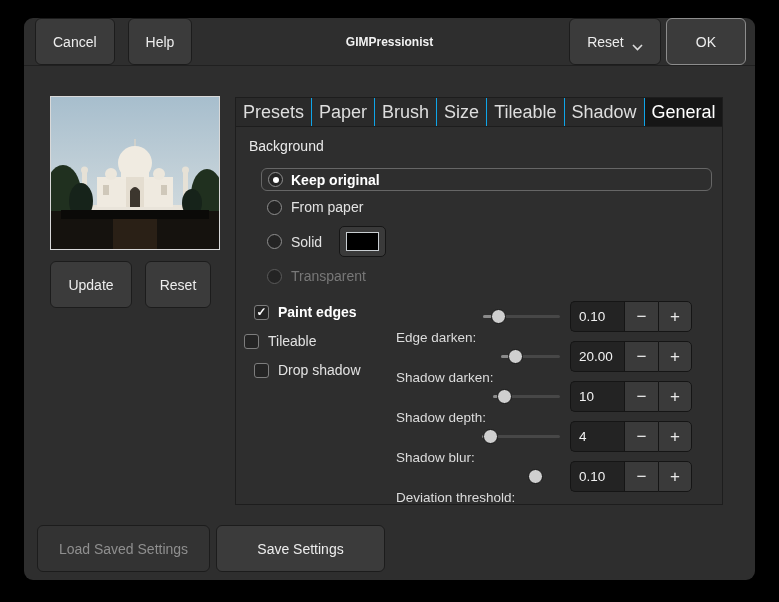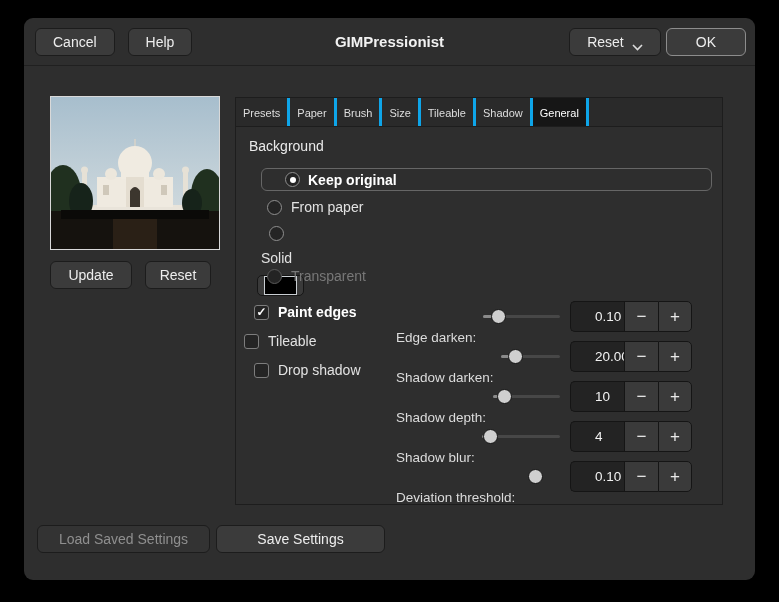--- a/index.html
+++ b/index.html
@@ -6,58 +6,58 @@
   html,body { width:779px; height:602px; background:#000; overflow:hidden;
               font-family:"Liberation Sans", sans-serif; }
   .dialog { position:absolute; left:24px; top:18px; width:731px; height:562px;
             background:#2e2e2e; border-radius:9px; color:#e6e6e6; font-size:14px; }
 
   
   .header { position:relative; height:48px; display:flex; align-items:center;
             padding:0 9px 0 11px; border-bottom:1px solid #202020; }
   .btn { display:inline-flex; align-items:center; justify-content:center;
          background:#3b3b3b; border:1px solid #1c1c1c; border-radius:6px;
-         color:#ededed; height:28px; padding:0 17px; font-size:14px; cursor:default;
+         color:#ededed; height:47px; padding:0 17px; font-size:14px; cursor:default;
          white-space:nowrap; }
   .btn-help { margin-left:13px; }
   .win-title { position:absolute; left:50%; transform:translateX(-50%);
-               font-weight:bold; color:#f2f2f2; font-size:15px; }
+               font-weight:bold; color:#f2f2f2; font-size:12px; }
   .btn-reset-menu { margin-left:auto; gap:8px; }
   .btn-ok { margin-left:5px; border-color:#8d8d8d; padding:0 29px; }
   .chev { width:11px; height:7px; display:inline-block; }
 
   
   .preview-frame { position:absolute; left:26px; top:78px; width:170px; height:154px;
                    border:1px solid #d9d9d9; background:#444; }
   .preview-frame svg { display:block; }
   .preview-actions { position:absolute; left:26px; top:243px; display:flex; gap:13px; }
   .btn-update { width:82px; padding:0; }
   .btn-reset2 { width:66px; padding:0; }
 
   
   .tabs { position:absolute; left:211px; top:79px; width:488px; height:30px;
           display:flex; background:#2a2a2a; border:1px solid #1d1d1d; border-bottom:0;
           overflow:hidden; }
-  .tab { padding:0 7px; display:flex; align-items:center; border-right:3px solid #0ea5e9;
-         color:#dedede; font-size:11px; white-space:nowrap; }
+  .tab { padding:0 7px; display:flex; align-items:center; border-right:1px solid #0ea5e9;
+         color:#dedede; font-size:18px; white-space:nowrap; }
   .tab.active { background:#161616; color:#ffffff; }
   .tab-filler { flex:1; }
 
   
   .panel { position:absolute; left:211px; top:108px; width:488px; height:379px;
            border:1px solid #1d1d1d; background:#2e2e2e; }
   .section-title { position:absolute; left:13px; top:11px; color:#eaeaea; }
 
   .radio { width:15px; height:15px; border-radius:50%; background:#242424;
            border:1px solid #8f8f8f; position:relative; flex:none; }
   .radio.selected::after { content:""; position:absolute; left:3.5px; top:3.5px;
            width:6px; height:6px; border-radius:50%; background:#fff; }
   .row { display:flex; align-items:center; gap:9px; position:absolute; }
   .opt-frame { left:25px; top:41px; width:451px; height:23px;
-               border:1px solid #666; border-radius:6px; padding:0 23px; gap:8px; }
+               border:1px solid #666; border-radius:6px; padding:0 6px; gap:8px; }
   .opt-label { color:#e2e2e2; }
   .bold { font-weight:bold; color:#ffffff; }
   .disabled .opt-label { color:#787878; }
   .disabled .radio { border-color:#595959; }
 
   .color-btn { width:47px; height:31px; background:#3a3a3a; border:1px solid #161616;
                border-radius:5px; display:flex; align-items:center; justify-content:center; }
   .swatch { width:33px; height:19px; border:1px solid #c9ced2; }
 
   .checkbox { width:15px; height:15px; border-radius:3px; background:#242424;
@@ -72,21 +72,21 @@
   .slider { flex:1; position:relative; height:31px; min-width:16px; margin-right:8px; }
   .track { position:absolute; left:2px; right:2px; top:14px; height:3px;
            background:#474747; border-radius:2px; }
   .track-fill { position:absolute; left:0; top:0; height:3px; background:#8a8a8a;
                 border-radius:2px; }
   .knob { position:absolute; top:8px; width:15px; height:15px; border-radius:50%;
           background:#cfcfcf; border:1px solid #141414; }
   .spin { display:flex; height:31px; flex:none; }
   .entry { width:54px; background:#232323; border:1px solid #151515; border-right:0;
            border-radius:5px 0 0 5px; display:flex; align-items:center;
-           padding-left:24px; color:#f2f2f2; font-size:13.5px; }
+           padding-left:8px; color:#f2f2f2; font-size:13.5px; }
   .spin-btn { width:34px; background:#3a3a3a; border:1px solid #151515; border-right:0;
               display:flex; align-items:center; justify-content:center; color:#eaeaea;
               font-size:17px; }
   .spin-btn.plus { border-right:1px solid #151515; border-radius:0 5px 5px 0; }
 
   
   .btn-load { position:absolute; left:13px; top:507px; width:173px;
               color:#8f8f8f; background:#333333; }
   .btn-save { position:absolute; left:192px; top:507px; width:169px; }
 </style>
@@ -167,21 +167,21 @@
     <div class="row opt-frame">
       <span class="radio selected"></span>
       <span class="opt-label bold">Keep original</span>
     </div>
 
     <div class="row" style="left:31px; top:72px;">
       <span class="radio"></span>
       <span class="opt-label">From paper</span>
     </div>
 
-    <div class="row" style="left:13px; top:99px; height:31px;flex-direction:column;">
+    <div class="row" style="left:31px; top:99px; height:31px;">
       <span class="radio"></span>
       <span class="opt-label">Solid</span>
       <button class="color-btn" style="margin-left:8px;">
         <span class="swatch" style="background: rgb(0, 0, 0);"></span>
       </button>
     </div>
 
     <div class="row disabled" style="left:31px; top:141px;">
       <span class="radio"></span>
       <span class="opt-label">Transparent</span>

